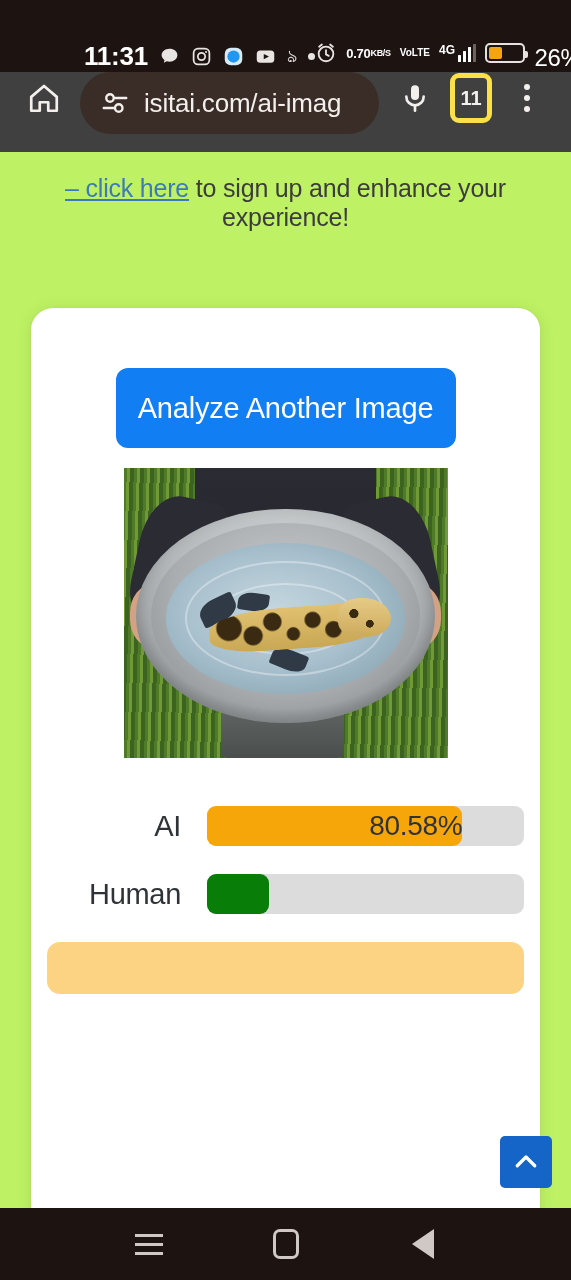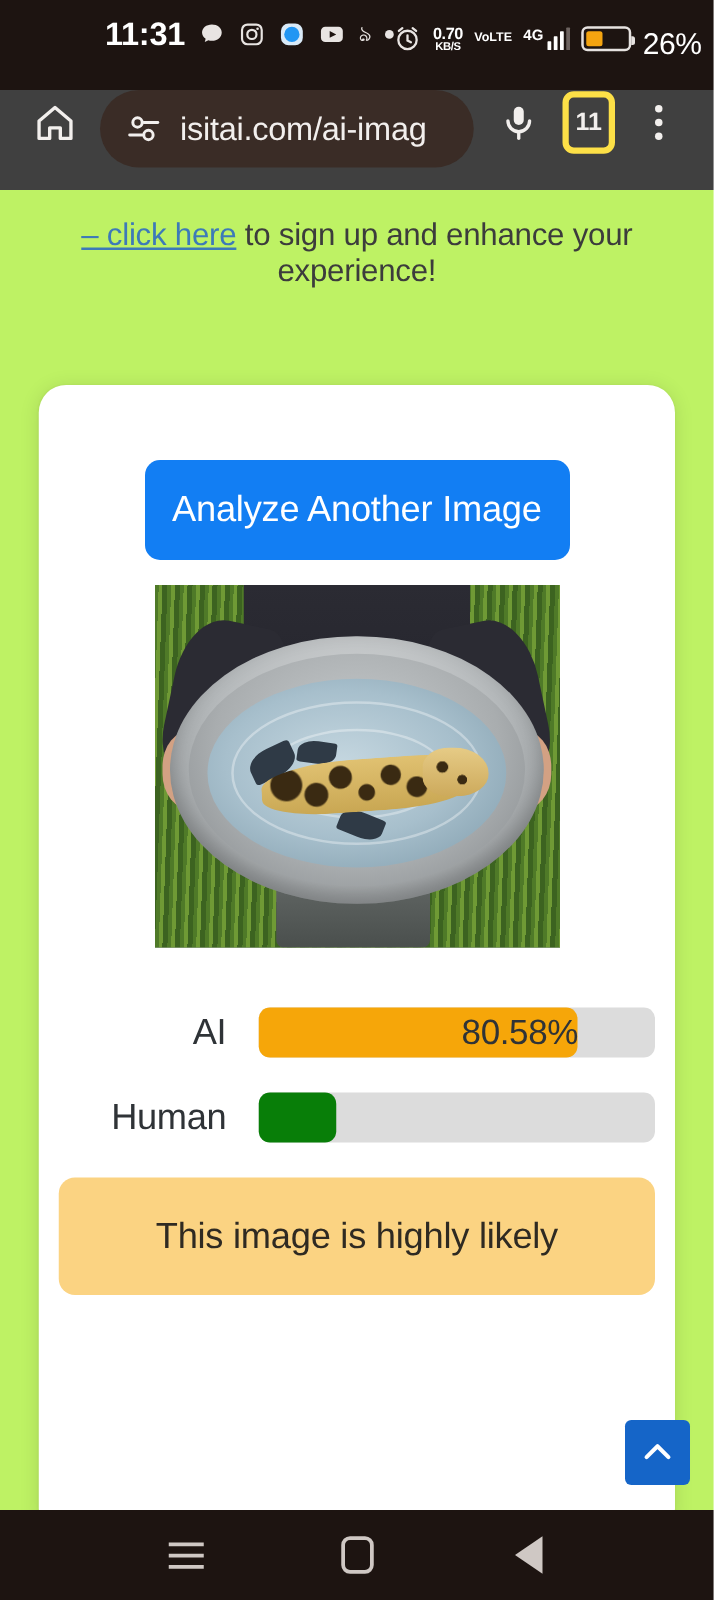--- a/index.html
+++ b/index.html
@@ -7,29 +7,29 @@
   body {
     font-family:"Liberation Sans", sans-serif;
     background:#ffffff;
     -webkit-font-smoothing:antialiased;
   }
   .phone { position:relative; width:571px; height:1280px; background:#ffffff; }
 
   
   .statusbar {
     position:absolute; top:0; left:0; width:571px; height:72px;
-    background:#1d1411; display:flex; align-items:flex-start;
-    padding:12px 22px;
+    background:#1d1411; display:flex; align-items:flex-end;
+    padding:0 22px;
   }
   .sb-left { display:flex; align-items:center; gap:11px; flex:0 0 auto; margin-left:62px; }
   .sb-clock { color:#fff; font-size:26px; font-weight:600; letter-spacing:-0.2px; }
   .sb-ic { width:21px; height:21px; display:block; }
   .sb-dot { width:7px; height:7px; border-radius:50%; background:#e8e4e2; display:block; }
   .sb-right { display:flex; align-items:center; gap:9px; margin-left:auto; }
-  .sb-net { display:flex; flex-direction:column; align-items:center; line-height:1; }
+  .sb-net { display:flex; flex-direction:row; align-items:center; line-height:1; }
   .sb-net b { color:#fff; font-size:13px; font-weight:700; letter-spacing:-0.3px; }
   .sb-net i { color:#fff; font-size:9px; font-style:normal; font-weight:700; letter-spacing:-0.3px; }
   .sb-volte { display:flex; flex-direction:row; align-items:center; line-height:1.05; }
   .sb-volte span { color:#fff; font-size:10px; font-weight:700; }
   .sb-sig { display:flex; align-items:flex-end; gap:1.5px; height:18px; }
   .sb-bar { width:3.5px; background:#fff; border-radius:0.5px; }
   .sb-batt { position:relative; width:40px; height:20px; border:2px solid #e6e2e0; border-radius:5px; }
   .sb-batt::after { content:""; position:absolute; right:-5px; top:6px; width:3px; height:7px;
     background:#e6e2e0; border-radius:0 2px 2px 0; }
   .sb-batt-fill { position:absolute; left:2px; top:2px; bottom:2px; width:35%;
@@ -338,21 +338,20 @@
         <div class="bar-row">
           <span class="bar-label">Human</span>
           <div class="bar-track">
             <div class="bar-fill human" style="width:19.42%"></div>
           </div>
         </div>
 
       </div>
 
       <div class="verdict">
-        <div>This image is highly likely</div>
       </div>
 
       <div class="scrolltop">
         <svg width="30" height="30" viewBox="0 0 24 24">
           <path d="M5 15l7-7 7 7" fill="none" stroke="#ffffff" stroke-width="2.6" stroke-linecap="round" stroke-linejoin="round"></path>
         </svg>
       </div>
 
     </div>
   </div>

